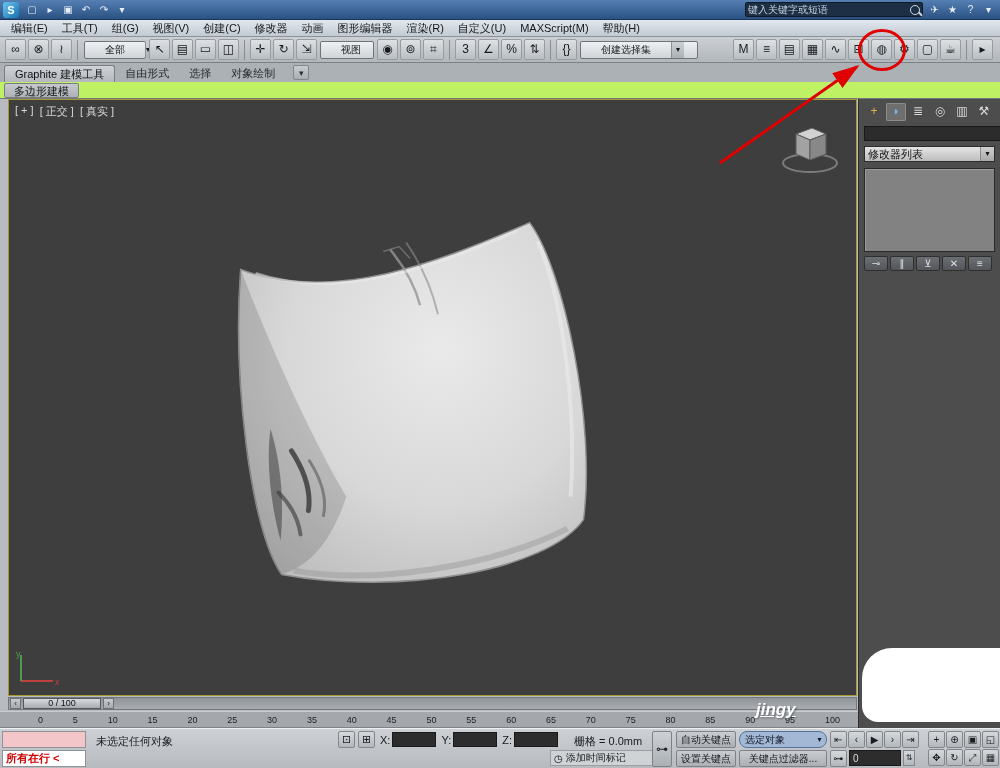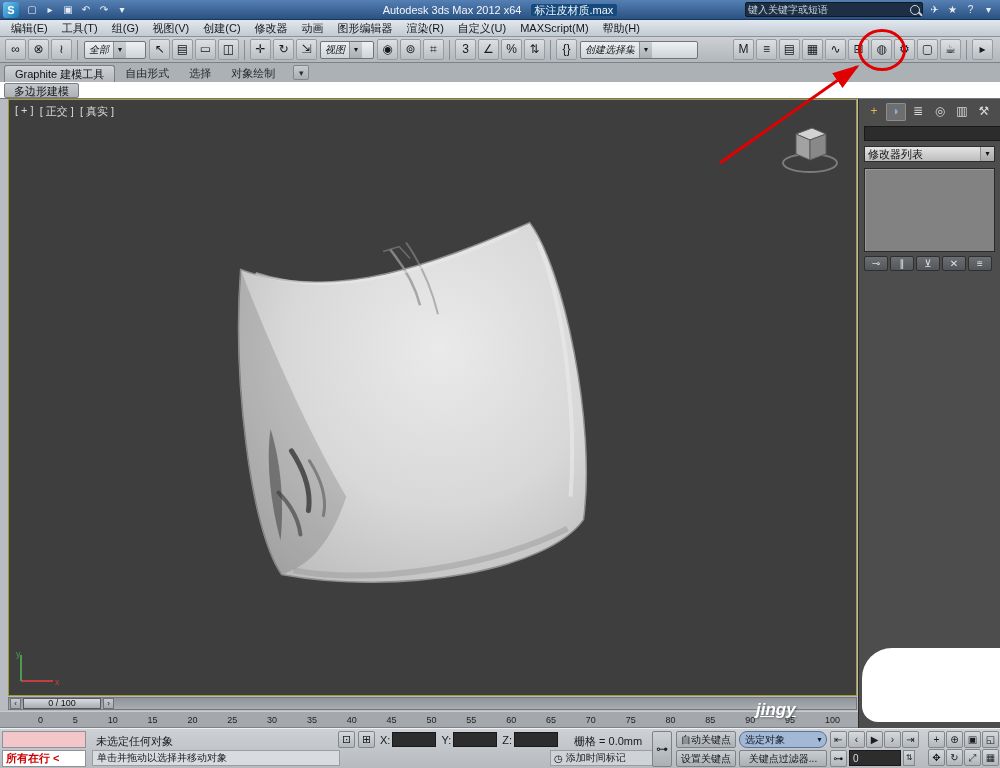--- a/index.html
+++ b/index.html
@@ -40,38 +40,38 @@
     background:linear-gradient(#ccd0d4,#b2b7bb); border-bottom:1px solid #7e8286; display:flex;
     align-items:center; padding:0 6px 0 4px; z-index:5; }
   .tb-btn { position:relative; width:21px; height:21px; margin:0 1px; font-size:12px; line-height:19px;
     text-align:center; color:#17191c; background:linear-gradient(#dde1e4,#b9bec2); border:1px solid #969ca1;
     border-radius:2px; flex:0 0 auto; }
   .tb-sep { width:1px; height:20px; background:#878d92; margin:0 4px; flex:0 0 auto; }
   .tb-spacer { flex:1 1 auto; }
   .tb-dd { height:18px; background:linear-gradient(#eef1f3,#cfd4d8); border:1px solid #70747a;
     border-radius:2px; display:flex; align-items:center; font-size:10px; color:#15171a; margin:0 2px;
     flex:0 0 auto; }
-  .tb-dd-label { padding:0 4px; white-space:nowrap;font-style:italic; }
+  .tb-dd-label { padding:0 20px; white-space:nowrap; }
   .tb-dd-caret { width:13px; height:16px; border-left:1px solid #8b9095; background:linear-gradient(#ccd1d5,#aab0b4);
     font-size:8px; line-height:16px; text-align:center; }
   .dd-filter { width:62px; } .dd-coord { width:54px; } .dd-named { width:118px; }
 
   .anno-circle { position:absolute; left:50%; top:50%; width:48px; height:42px; border:3px solid #e00000;
     border-radius:50%; transform:translate(-50%,-50%); pointer-events:none; z-index:60; }
 
   
   .ribbon1 { position:absolute; left:0; top:63px; width:1000px; height:19px; background:#acb1b5;
     display:flex; align-items:flex-end; padding-left:4px; z-index:4; }
   .ribbon-tab { padding:0 10px; height:17px; line-height:16px; font-size:11px; color:#26292c; }
   .ribbon-tab.active { background:linear-gradient(#d0d4d8,#b4b8bc); border:1px solid #7a7e82;
     border-bottom:none; border-radius:3px 3px 0 0; color:#101214; }
   .ribbon-collapse { width:16px; height:15px; margin-left:8px; font-size:9px; line-height:14px;
     text-align:center; color:#2c2f32; background:linear-gradient(#c8ccd0,#aaafb3); border:1px solid #83878b;
     border-radius:2px; align-self:center; }
-  .ribbon2 { position:absolute; left:0; top:82px; width:1000px; height:17px; background:#ffffff;
+  .ribbon2 { position:absolute; left:0; top:82px; width:1000px; height:17px; background:#bef264;
     border-bottom:1px solid #74787c; display:flex; align-items:center; padding-left:4px; z-index:4; }
   .ribbon-subtab { padding:0 9px; height:15px; line-height:14px; font-size:11px; color:#111;
     background:linear-gradient(#c6cace,#aeb2b6); border:1px solid #7a7e82; border-radius:2px; }
 
   
   .viewport { position:absolute; left:8px; top:99px; width:849px; height:597px; background:#3e3e3e;
     border:1px solid #a59a30; }
   .vp-label { position:absolute; left:6px; top:4px; color:#d8d8d8; font-size:11px; display:flex; gap:6px; }
   .vp-label span { letter-spacing:0; }
   .vp-svg { position:absolute; left:0; top:0; width:100%; height:100%; }
@@ -176,24 +176,20 @@
 <div class="titlebar">
   <div class="app-logo">S</div>
   <div class="qat" id="qat">
       <div class="qat-btn">▢</div>
       <div class="qat-btn">▸</div>
       <div class="qat-btn">▣</div>
       <div class="qat-btn">↶</div>
       <div class="qat-btn">↷</div>
       <div class="qat-btn">▾</div>
     </div>
-  <div class="title-text">
-    <span>Autodesk 3ds Max  2012 x64</span>
-    <span class="file">标注皮材质.max</span>
-  </div>
   <div class="infocenter">
     <div class="searchbox">
       <input placeholder="键入关键字或短语" style="">
       <span class="mag"></span>
     </div>
     <div class="ic-icons" id="ic-icons">
         <div class="ic-btn">✈</div>
         <div class="ic-btn">★</div>
         <div class="ic-btn">?</div>
         <div class="ic-btn">▾</div>
@@ -373,21 +369,20 @@
     <span class="tick">85</span>
     <span class="tick">90</span>
     <span class="tick">95</span>
     <span class="tick">100</span>
   </div>
 
 <div class="status">
   <div class="macro-box"></div>
   <div class="listener-box">所有在行 &lt;</div>
   <div class="prompt1">未选定任何对象</div>
-  <div class="prompt2-box">单击并拖动以选择并移动对象</div>
   <div class="sb-btn" style="left:338px;top:2px;">⊡</div>
   <div class="sb-btn" style="left:358px;top:2px;">⊞</div>
   <div class="axes" id="axes">
       <span class="ax-wrap">
         <span class="ax-label">X:</span>
         <input class="ax-field" style="">
       </span>
       <span class="ax-wrap">
         <span class="ax-label">Y:</span>
         <input class="ax-field" style="">

